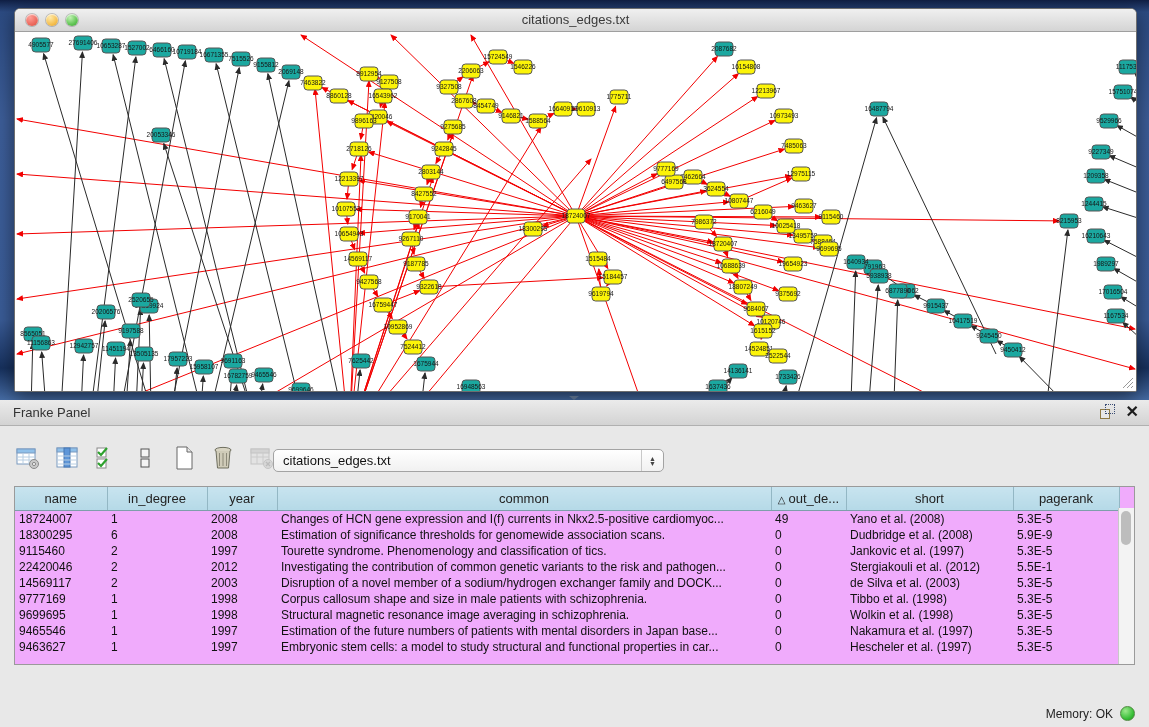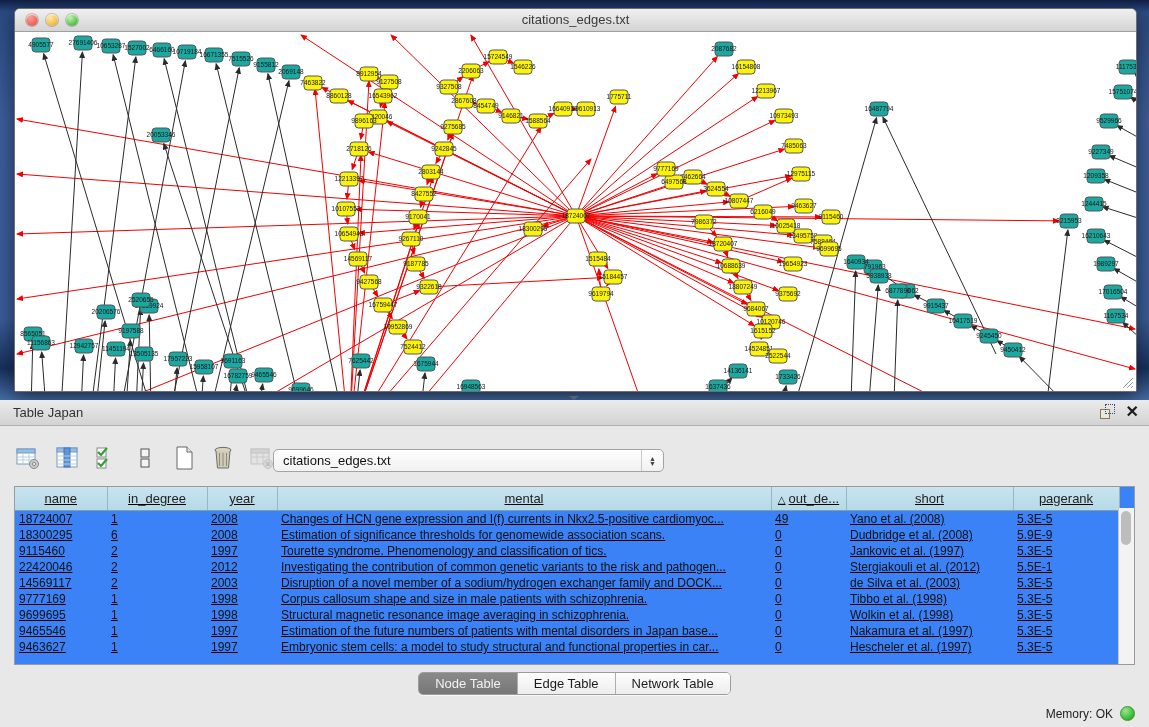--- a/index.html
+++ b/index.html
@@ -37,22 +37,22 @@
   .toolbar{position:absolute;left:14px;top:42px;height:32px;display:flex;align-items:center;gap:11px;}
   .tbtn{width:28px;height:28px;display:flex;align-items:center;justify-content:center;}
   .fx{font-family:"Liberation Serif",serif;font-style:italic;font-weight:bold;font-size:15px;color:#222;}
   .fx small{font-size:10px;}
   .dropdown{position:absolute;left:273px;top:49px;width:391px;height:23px;background:linear-gradient(180deg,#FFFFFF,#F1F1F1);
     border:1px solid #A3A3A3;border-radius:5px;font-size:13px;color:#111;
     display:flex;align-items:center;padding-left:9px;box-sizing:border-box;}
   .dropdown .stepper{margin-left:auto;padding:0 7px;display:flex;flex-direction:column;line-height:5px;
     font-size:7px;color:#444;border-left:1px solid #C9C9C9;height:100%;justify-content:center;}
   
-  .tablewrap{position:absolute;left:14px;top:86px;width:1121px;height:179px;background:#3b82f6;
-    border:1px solid #9A9A9A;box-sizing:border-box;overflow:hidden;text-decoration:underline;}
+  .tablewrap{position:absolute;left:14px;top:86px;width:1121px;height:179px;background:#f0abfc;
+    border:1px solid #9A9A9A;box-sizing:border-box;overflow:hidden;}
   table.node-table{border-collapse:collapse;table-layout:fixed;width:1104px;font-size:12px;color:#111;}
   table.node-table th{height:21px;background:linear-gradient(180deg,#C8E4EF,#B5D9E7);
     border-right:1px solid #93B7C4;border-bottom:1px solid #7E9EAB;font-weight:normal;
     font-size:13px;color:#222;overflow:hidden;white-space:nowrap;}
   table.node-table td{height:16px;padding:0 4px;white-space:nowrap;overflow:hidden;border:none;}
   td.c-short{text-align:left;}
   td.c-indeg{padding-left:14px;}
   td.c-year{padding-left:8px;margin-top:43px;}
   .col-name{width:92px;}.col-indeg{width:100px;}.col-year{width:70px;}
   .col-title{width:494px;}.col-out{width:75px;}.col-short{width:167px;}.col-pr{width:106px;}
@@ -752,21 +752,21 @@
       <line x1="11" y1="13" x2="13" y2="11" stroke="#9a9a9a" stroke-width="1"></line>
     </svg>
   </div>
 </div>
 
 <div class="table-panel">
   <div class="panel-header">
     <svg class="grip" width="14" height="6">
       <polygon points="2,1 12,1 7,5" fill="#5a6a80"></polygon>
     </svg>
-    <span class="ptitle">Table Japan</span>
+    <span class="ptitle">Franke Panel</span>
     <div class="ph-icons">
       <span class="float-ic">
           <span class="sq1"></span>
           <span class="sq2"></span>
         </span>
       <span class="close-ic">✕</span>
     </div>
   </div>
 
   <div class="toolbar">
@@ -845,21 +845,21 @@
         <col class="col-title">
           <col class="col-out">
           <col class="col-short">
           <col class="col-pr">
       </colgroup>
       <thead>
           <tr>
             <th>name</th>
             <th>in_degree</th>
             <th>year</th>
-            <th>mental</th>
+            <th>common</th>
             <th><span class="sorttri">△</span>out_de...</th>
             <th>short</th>
             <th>pagerank</th>
           </tr>
         </thead>
       <tbody>
           <tr>
             <td class="c-name">18724007</td>
             <td class="c-indeg">1</td>
             <td class="c-year">2008</td>
@@ -940,25 +940,18 @@
             <td class="c-short">Hescheler et al. (1997)</td>
             <td class="c-pr">5.3E-5</td>
           </tr>
         </tbody>
     </table>
     <div class="vscroll">
       <div class="vthumb"></div>
     </div>
   </div>
 
-  <div class="tabs">
-    <div class="seg">
-        <div class="tab active">Node Table</div>
-        <div class="tab">Edge Table</div>
-        <div class="tab">Network Table</div>
-      </div>
-  </div>
 
   <div class="statusbar">
     <span class="mem">Memory: OK</span>
     <span class="memdot"></span>
   </div>
 </div>
 
 </body></html>

